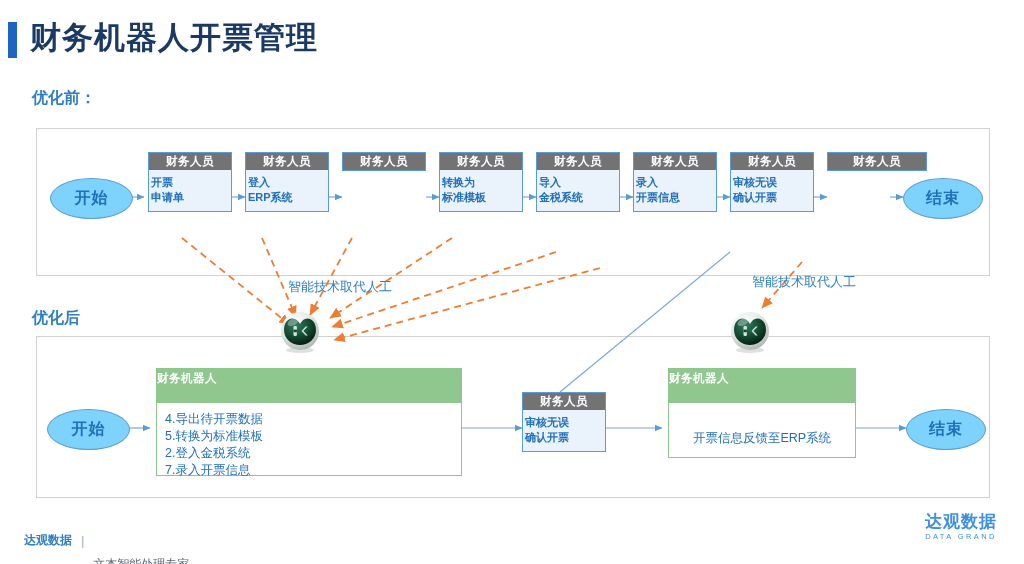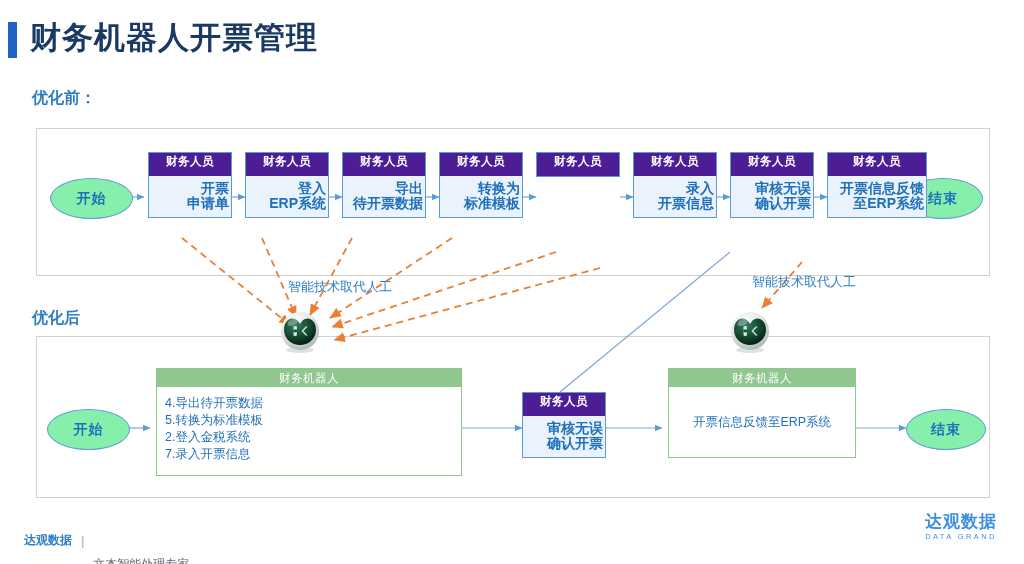--- a/index.html
+++ b/index.html
@@ -19,35 +19,35 @@
   #label-before{left:32px;top:88px;text-align:center;}
   #label-after{left:32px;top:308px;}
 
   
   .panel{position:absolute;border:1px solid #d0d0d0;background:#fff;}
   #panel-before{left:36px;top:128px;width:952px;height:146px;}
   #panel-after{left:36px;top:336px;width:952px;height:160px;}
 
   
   .pbox{position:absolute;width:84px;border:1px solid #5b9bd5;background:#eaf3fb;box-sizing:border-box;}
-  .pbox .hdr{background:#4c1d95;color:#ffffff;font-size:11.5px;font-weight:bold;
-    text-align:center;line-height:17px;height:23px;letter-spacing:.5px;}
-  .pbox .body{color:#1f6fba;font-size:14px;font-weight:bold;text-align:right;
+  .pbox .hdr{background:#737373;color:#ffffff;font-size:11.5px;font-weight:bold;
+    text-align:center;line-height:17px;height:17px;letter-spacing:.5px;}
+  .pbox .body{color:#1f6fba;font-size:11px;font-weight:bold;text-align:left;
     padding:5px 2px 6px;line-height:15px;}
   .pbox .body span{display:block;}
 
   
-  .term{position:absolute;border:1.4px solid #5b9bd5;border-radius:50%;background:#86efac;
-    color:#1f6fba;font-size:14px;font-weight:bold;display:flex;align-items:center;
+  .term{position:absolute;border:1.4px solid #5b9bd5;border-radius:50%;background:#7dd3fc;
+    color:#1f6fba;font-size:16px;font-weight:bold;display:flex;align-items:center;
     justify-content:center;letter-spacing:1px;}
 
   
   .gbox{position:absolute;border:1px solid #8cc78c;background:#ffffff;box-sizing:border-box;}
-  .gbox .hdr{background:#8fc78f;color:#ffffff;font-size:11.5px;font-weight:normal;
-    text-align:center;line-height:18px;height:18px;letter-spacing:.5px;}
+  .gbox .hdr{background:#8fc78f;color:#ffffff;font-size:11.5px;font-weight:bold;
+    line-height:18px;height:34px;letter-spacing:.5px;}
 
   #gbox-tasks{left:156px;top:368px;width:306px;height:108px;}
   #gbox-tasks .cols{display:flex;padding:8px 0 0 0;font-size:12.5px;line-height:17px;font-weight:normal;}
   #gbox-tasks .col{padding:0 2px 0 8px;}
   #gbox-tasks .col div{white-space:nowrap;color:#1f6fba;}
 
   #gbox-feedback{left:668px;top:368px;width:188px;height:90px;}
   #gbox-feedback .ftext{display:flex;align-items:center;justify-content:center;
     height:70px;color:#1f6fba;font-size:12.5px;white-space:nowrap;}
 
@@ -137,55 +137,51 @@
 </div>
 <div class="pbox" style="left:245px;top:152px;">
   <div class="hdr">财务人员</div>
   <div class="body">
     <span>登入</span>
     <span>ERP系统</span>
   </div>
 </div>
 <div class="pbox" style="left:342px;top:152px;">
   <div class="hdr">财务人员</div>
-  <div class="body">
-    <span>导出</span>
-    <span>待开票数据</span>
-  </div>
 </div>
 <div class="pbox" style="left:439px;top:152px;">
   <div class="hdr">财务人员</div>
   <div class="body">
     <span>转换为</span>
     <span>标准模板</span>
   </div>
 </div>
 <div class="pbox" style="left:536px;top:152px;">
   <div class="hdr">财务人员</div>
+  <div class="body">
+    <span>导入</span>
+    <span>金税系统</span>
+  </div>
 </div>
 <div class="pbox" style="left:633px;top:152px;">
   <div class="hdr">财务人员</div>
   <div class="body">
     <span>录入</span>
     <span>开票信息</span>
   </div>
 </div>
 <div class="pbox" style="left:730px;top:152px;">
   <div class="hdr">财务人员</div>
   <div class="body">
     <span>审核无误</span>
     <span>确认开票</span>
   </div>
 </div>
 <div class="pbox" style="left:827px;top:152px;width:100px;">
   <div class="hdr">财务人员</div>
-  <div class="body">
-    <span>开票信息反馈</span>
-    <span>至ERP系统</span>
-  </div>
 </div>
 
 <div class="anno" id="anno-left">智能技术取代人工</div>
 <div class="anno" id="anno-right">智能技术取代人工</div>
 
 <div class="robot" style="left:278px;top:310px;">
   <svg width="44" height="44" viewBox="0 0 44 44">
     <defs>
       <radialGradient id="shellL" cx="38%" cy="28%" r="78%">
         <stop offset="0%" stop-color="#ffffff"></stop>

